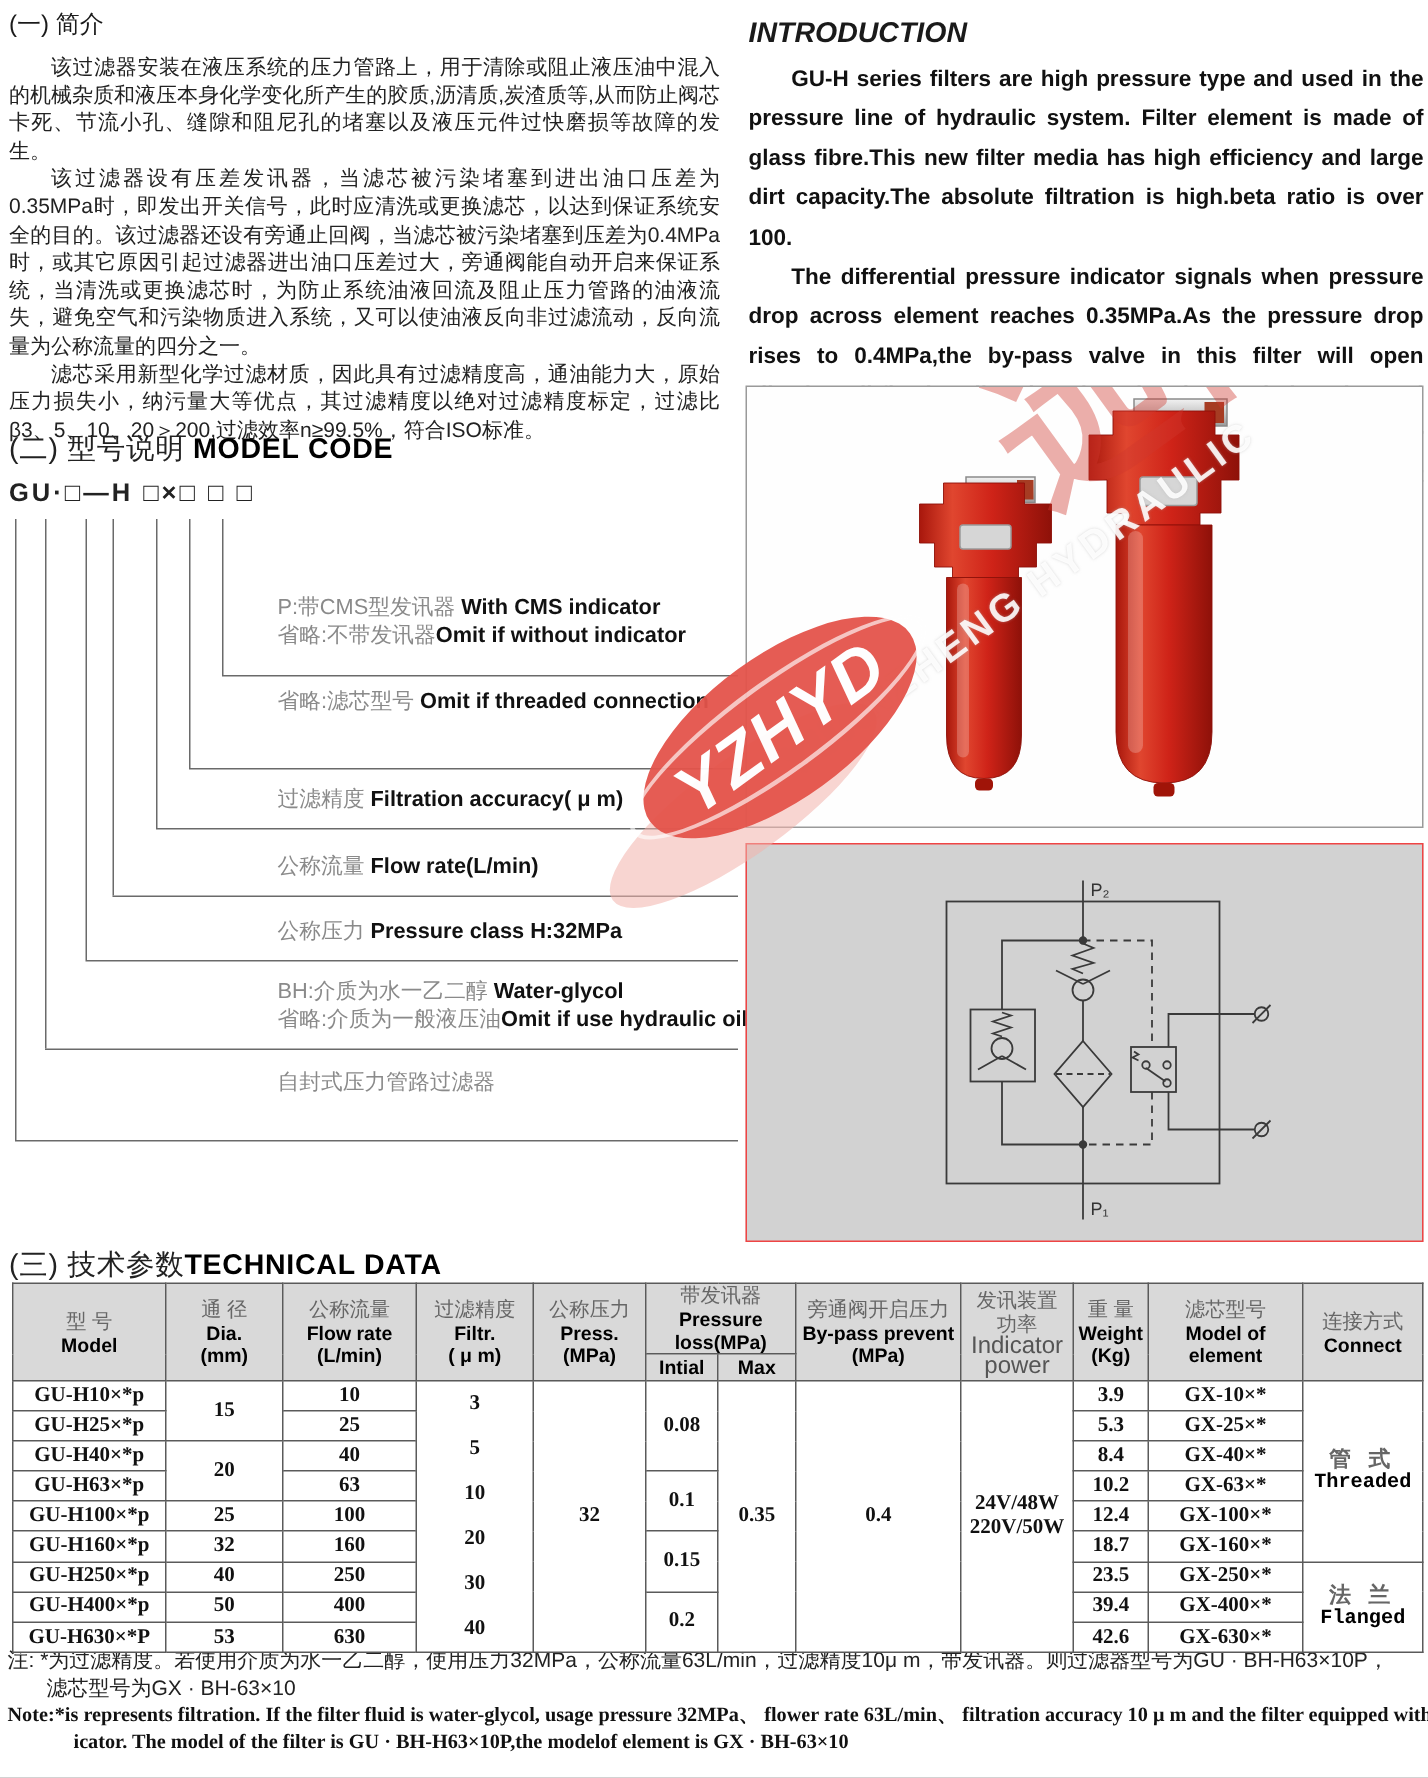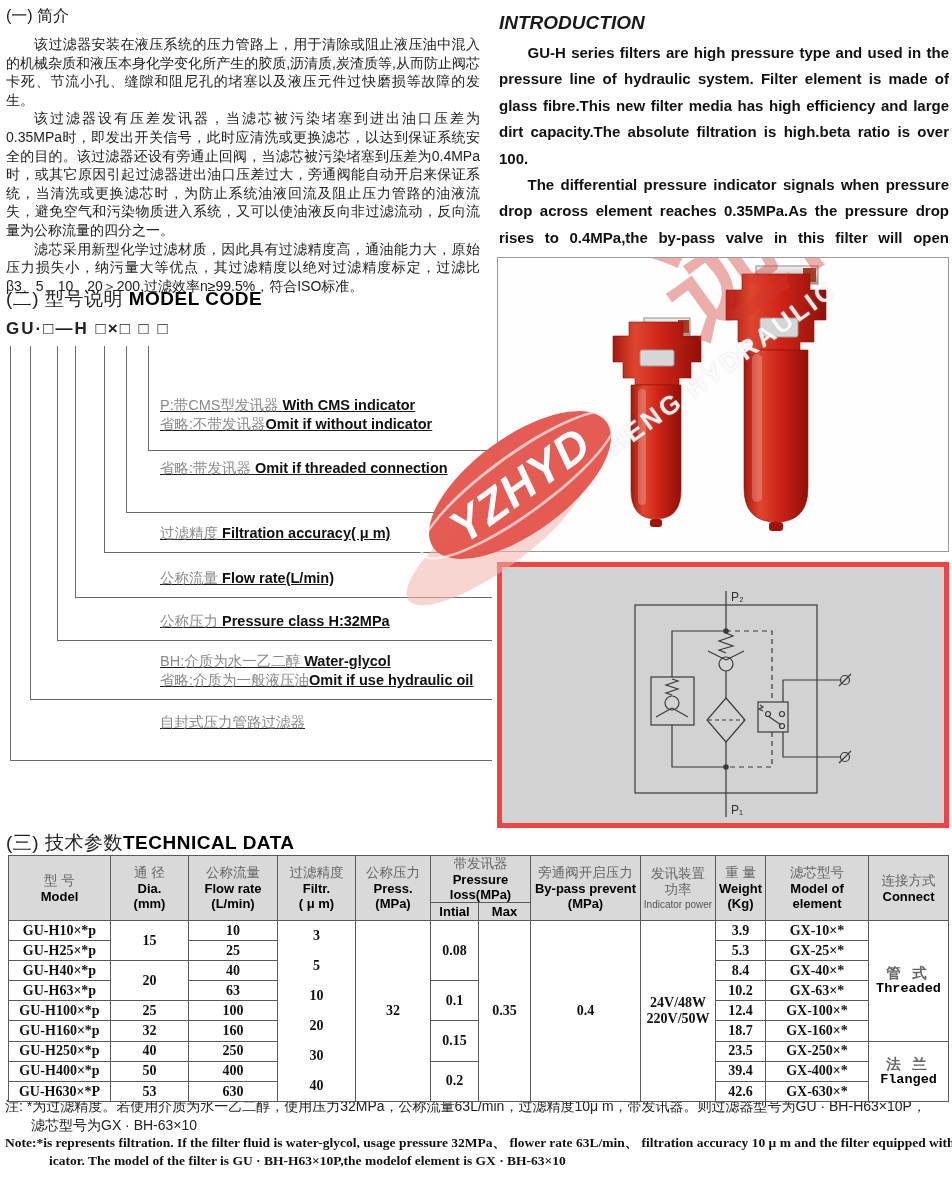--- a/index.html
+++ b/index.html
@@ -15,21 +15,21 @@
   #intro-cn .t { font-size:16px; margin-bottom:8px; }
   #intro-cn p { font-size:14px; line-height:18.6px; text-align:justify; text-indent:2em; color:#222; }
   #intro-en { position:absolute; left:499px; top:12px; width:450px; }
   #intro-en .t { font-size:19px; font-weight:bold; margin-bottom:6px;font-style:italic; }
   #intro-en p { font-size:15px; line-height:26.4px; font-weight:bold; text-align:justify; text-indent:1.9em; color:#111; }
   
   #mc-title { position:absolute; left:6px; top:286px; }
   #mc-code { position:absolute; left:6px; top:319px; font-size:17px; font-weight:bold; letter-spacing:2px; color:#222; }
   .vline { position:absolute; width:1px; background:#6a6a6a; }
   .hline { position:absolute; height:1px; background:#6a6a6a; }
-  .mc-label { position:absolute; left:160px;text-decoration:underline; }
+  .mc-label { position:absolute; left:185px; }
   .mc-label .ln { font-size:14.5px; line-height:19px; white-space:nowrap; }
   .mc-label .cn { color:#8a8a8a; }
   .mc-label .en { color:#111; font-weight:bold; }
   
   #photo-box { position:absolute; left:497px; top:257px; width:452px; height:295px;
     background:#fefefe; border:1px solid #9a9a9a; overflow:hidden; z-index:2; }
   .wm-cn { position:absolute; left:130px; top:-15px; font-size:115px; font-weight:bold;
     color:rgba(208,55,44,0.40); white-space:nowrap; transform:rotate(-36deg); transform-origin:left top; z-index:3; }
   .wm-en { position:absolute; left:18px; top:240px; font-size:26px; font-weight:bold; letter-spacing:3px;
     color:rgba(255,255,255,0.88); white-space:nowrap; transform:rotate(-36deg); transform-origin:left top; z-index:4;
@@ -38,30 +38,30 @@
   #logo-tail { position:absolute; left:388px; top:505px; width:215px; height:64px;
     background:rgba(242,178,172,0.55); border-radius:50%; transform:rotate(-36deg); z-index:4; }
   #logo { position:absolute; left:413px; top:437px; width:214px; height:96px;
     background:#e4544b; border-radius:50%; transform:rotate(-36deg);
     display:flex; align-items:center; justify-content:center; z-index:5; opacity:0.95; }
   #logo .ring { position:absolute; left:-14px; top:16px; width:240px; height:62px;
     border:3px solid rgba(255,255,255,0.65); border-radius:50%; }
   #logo .txt { font-size:46px; font-weight:bold; font-style:italic; color:#ffffff; letter-spacing:1px; }
   
   #circuit-box { position:absolute; left:497px; top:562px; width:452px; height:266px;
-    background:#d2d2d2; border:5px solid #ef4444; z-index:2; }
+    background:#d2d2d2; border:1px solid #ef4444; z-index:2; }
   
   #td-title { position:absolute; left:6px; top:830px; }
   #tech-table { position:absolute; left:8px; top:855px; border-collapse:collapse; table-layout:fixed;
     width:941px; z-index:1; }
   #tech-table th, #tech-table td { border:1px solid #5a5a5a; text-align:center; vertical-align:middle; padding:0; }
   #tech-table thead th { background:#d9d9d9; font-weight:normal; }
   .hcn { display:block; font-size:13.5px; color:#666; line-height:16px; }
   .hen { display:block; font-size:13px; color:#000; font-weight:bold; line-height:15px; }
-  .hsm { display:block; font-size:10px; color:#555; line-height:13px; }
+  .hsm { display:block; font-size:16px; color:#555; line-height:13px; }
   #tech-table tbody td { font-family:"Liberation Serif", serif; font-weight:bold; font-size:14px; color:#111;
     height:20px; background:#fff; }
   td.filtr-cell div { line-height:30px; }
   .conn .hcn { font-size:14.5px; letter-spacing:4px; }
   .conn .hen { font-family:Liberation Mono, monospace; font-size:13.5px; }
   
   #notes { position:absolute; left:5px; top:1097px; width:944px; }
   #notes .ncn { font-size:14px; line-height:18.5px; color:#222; white-space:nowrap; }
   #notes .ncn2 { padding-left:26px; }
   #notes .nen { font-family:"Liberation Serif", serif; font-size:13.5px; font-weight:600; line-height:18px; color:#111; white-space:nowrap; }
@@ -104,21 +104,21 @@
   <div class="hline" style="left:75px;  top:597px; width:417px;"></div>
   <div class="hline" style="left:57px;  top:640px; width:435px;"></div>
   <div class="hline" style="left:30px;  top:699px; width:462px;"></div>
   <div class="hline" style="left:10px;  top:760px; width:482px;"></div>
 
   <div class="mc-label" style="top:396px;">
     <div class="ln"><span class="cn">P:带CMS型发讯器 </span><span class="en">With CMS indicator</span></div>
     <div class="ln"><span class="cn">省略:不带发讯器</span><span class="en">Omit if without indicator</span></div>
   </div>
   <div class="mc-label" style="top:459px;">
-    <div class="ln"><span class="cn">省略:带发讯器 </span><span class="en">Omit if threaded connection</span></div>
+    <div class="ln"><span class="cn">省略:滤芯型号 </span><span class="en">Omit if threaded connection</span></div>
   </div>
   <div class="mc-label" style="top:524px;">
     <div class="ln"><span class="cn">过滤精度 </span><span class="en">Filtration accuracy( μ m)</span></div>
   </div>
   <div class="mc-label" style="top:569px;">
     <div class="ln"><span class="cn">公称流量 </span><span class="en">Flow rate(L/min)</span></div>
   </div>
   <div class="mc-label" style="top:612px;">
     <div class="ln"><span class="cn">公称压力 </span><span class="en">Pressure class H:32MPa</span></div>
   </div>

